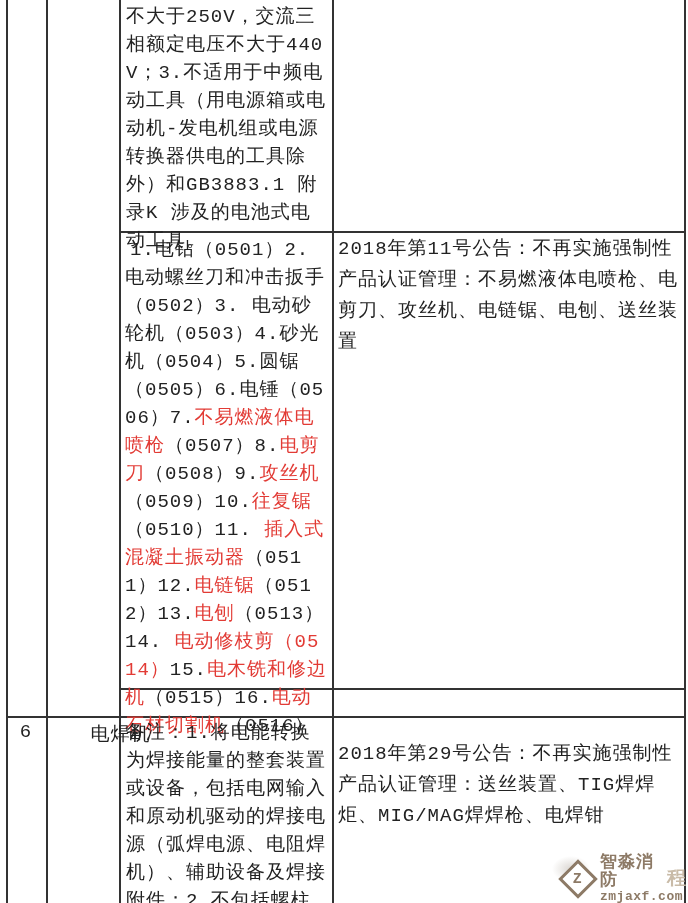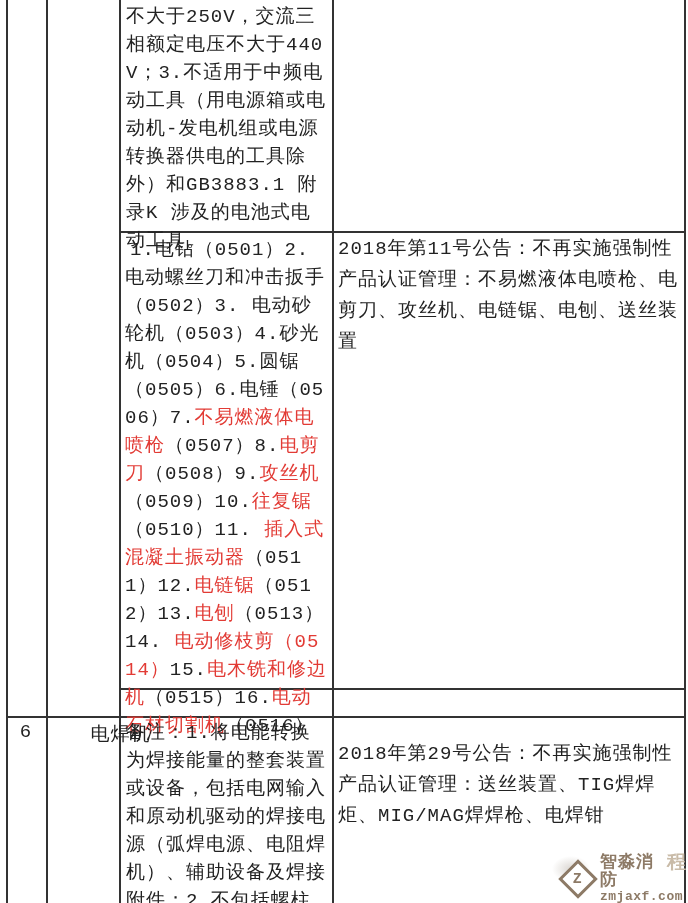--- a/index.html
+++ b/index.html
@@ -25,21 +25,21 @@
   .center { text-align: center; }
   
   .wm { position: absolute; left: 556px; top: 856px; width: 130px; height: 46px; display: flex; align-items: center; }
   .wm-smudge { position: absolute; left: -4px; top: 0px; width: 38px; height: 26px;
     background: radial-gradient(closest-side, rgba(160,150,138,0.38), rgba(160,150,138,0)); }
   .wm-diamond { width: 22px; height: 22px; border: 3px solid var(--watermark, #8d7a66);
     transform: rotate(45deg); display: flex; align-items: center; justify-content: center;
     margin: 0 8px 0 8px; flex: none; background: #fff; }
   .wm-z { transform: rotate(-45deg); font-weight: bold; font-size: 15px; color: var(--watermark, #8d7a66); }
   .wm-text { display: flex; flex-direction: column; line-height: 1.05; }
-  .wm-brand-row { display: flex; align-items: flex-start; }
+  .wm-brand-row { display: flex; align-items: flex-end; }
   .wm-brand { font-size: 17px; font-weight: bold; letter-spacing: 1px; color: var(--watermark, #8d7a66); }
   .wm-suffix { font-size: 19px; font-weight: bold; color: var(--watermark_faint, #c9bba8); margin-left: 1px; }
   .wm-domain { font-size: 13px; font-weight: bold; color: var(--watermark, #8d7a66); letter-spacing: 0.5px; }
 </style>
 </head>
 <body style="--body_text: #222222; --red_text: #e23b35; --border: #333333; --watermark: #8d7a66; --watermark_faint: #c9bba8;">
 
 <div class="sheet">
 
   <div class="vline" style="left:6px;"></div>

